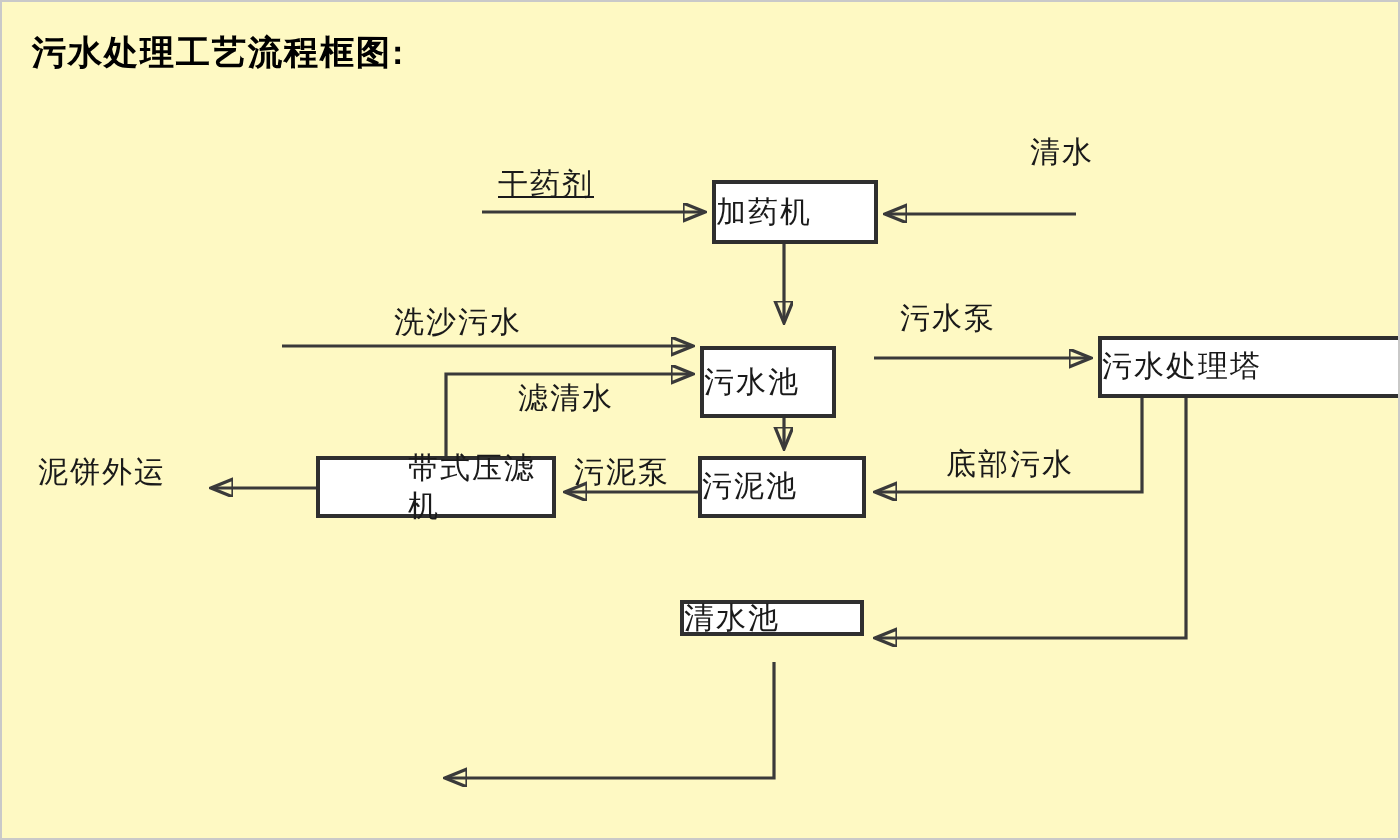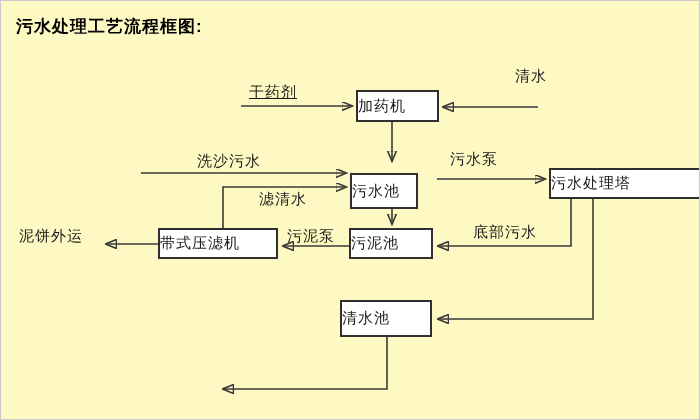--- a/index.html
+++ b/index.html
@@ -52,23 +52,23 @@
   svg.connectors path{
     stroke:#3a3a3a;
     stroke-width:1.6;
     fill:none;
   }
 
   
   .n-dosing      {left:355px;top:89px; width:83px; height:32px;}
   .n-sewage      {left:349px;top:172px;width:68px; height:36px;}
   .n-tower       {left:548px;top:167px;width:156px;height:31px;}
-  .n-press       {left:157px;top:227px;width:120px;height:31px;}
+  .n-press       {left:157px;top:227px;width:120px;height:31px;padding-left:44px;}
   .n-sludge      {left:348px;top:227px;width:84px; height:31px;}
-  .n-clean       {left:339px;top:299px;width:92px; height:37px;}
+  .n-clean       {left:339px;top:299px;width:92px; height:18px;}
 
   
   .l-dry        {left:248px;top:82px;text-decoration:underline;}
   .l-cleanwater {left:474px;top:66px;margin-left:40px;}
   .l-sand       {left:168px;top:151px;margin-left:28px;}
   .l-sewagepump {left:449px;top:149px;}
   .l-filtered   {left:258px;top:189px;}
   .l-mudcake    {left:18px; top:226px;}
   .l-sludgepump {left:286px;top:226px;}
   .l-bottom     {left:472px;top:222px;}

